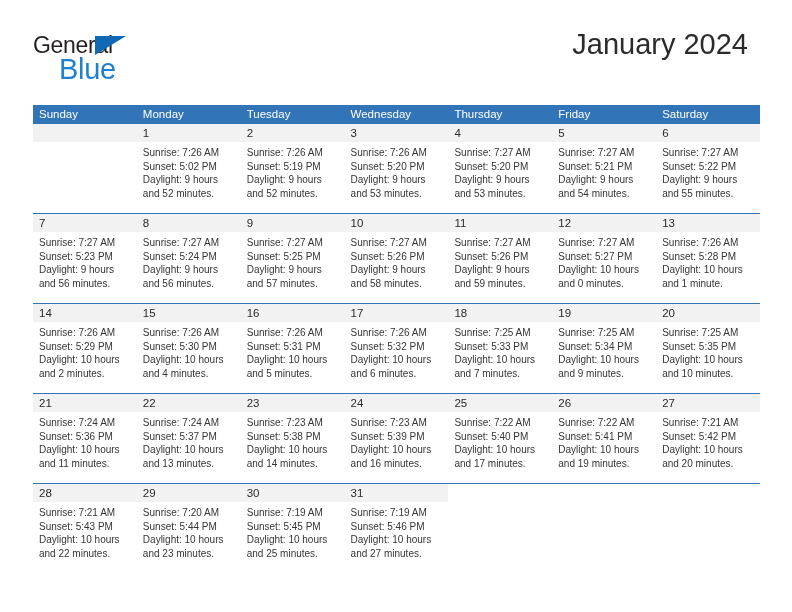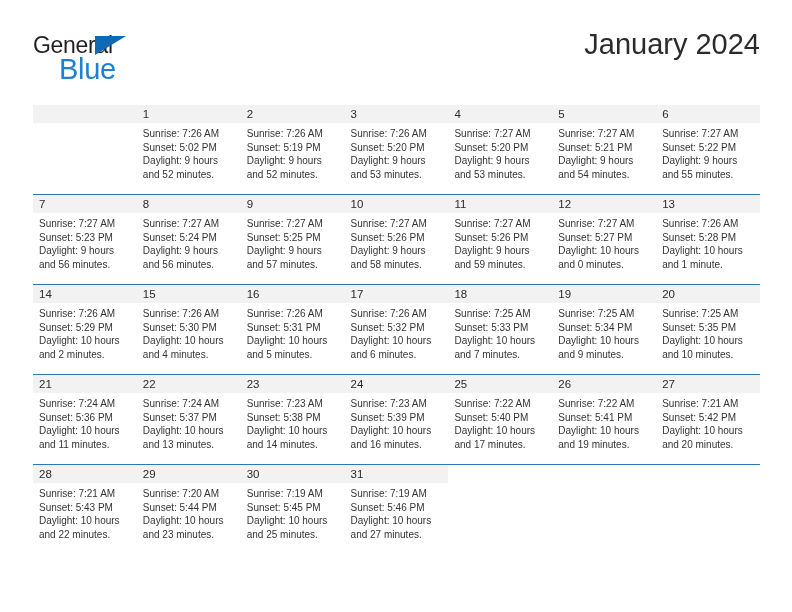--- a/index.html
+++ b/index.html
@@ -61,21 +61,21 @@
     left: 26px;
     top: 21px;
     font-size: 29px;
     letter-spacing: -0.3px;
     color: #1f7fd0;
     line-height: 1;
   }
 
   .title-block {
     position: absolute;
-    right: 0;
+    right: 12px;
     top: 0;
     text-align: left;
   }
   .cal-title {
     font-size: 29px;
     color: #2b2b2b;
     line-height: 1.15;
     white-space: nowrap;
   }
   .cal-subtitle {
@@ -163,20 +163,29 @@
       <span class="logo-blue">Blue</span>
     </div>
 
     <div class="title-block">
       <div class="cal-title">January 2024</div>
     </div>
 
   </div>
 
   <div class="calendar">
+    <div class="dow-row" id="dow-row">
+        <div class="dow-cell">Sunday</div>
+        <div class="dow-cell">Monday</div>
+        <div class="dow-cell">Tuesday</div>
+        <div class="dow-cell">Wednesday</div>
+        <div class="dow-cell">Thursday</div>
+        <div class="dow-cell">Friday</div>
+        <div class="dow-cell">Saturday</div>
+      </div>
     <div id="weeks-container">
         <div class="week">
           <div class="week-inner">
             <div class="day-cell empty">
               <div class="day-num"></div>
               <div class="day-body"></div>
             </div>
             <div class="day-cell">
               <div class="day-num">1</div>
               <div class="day-body">

